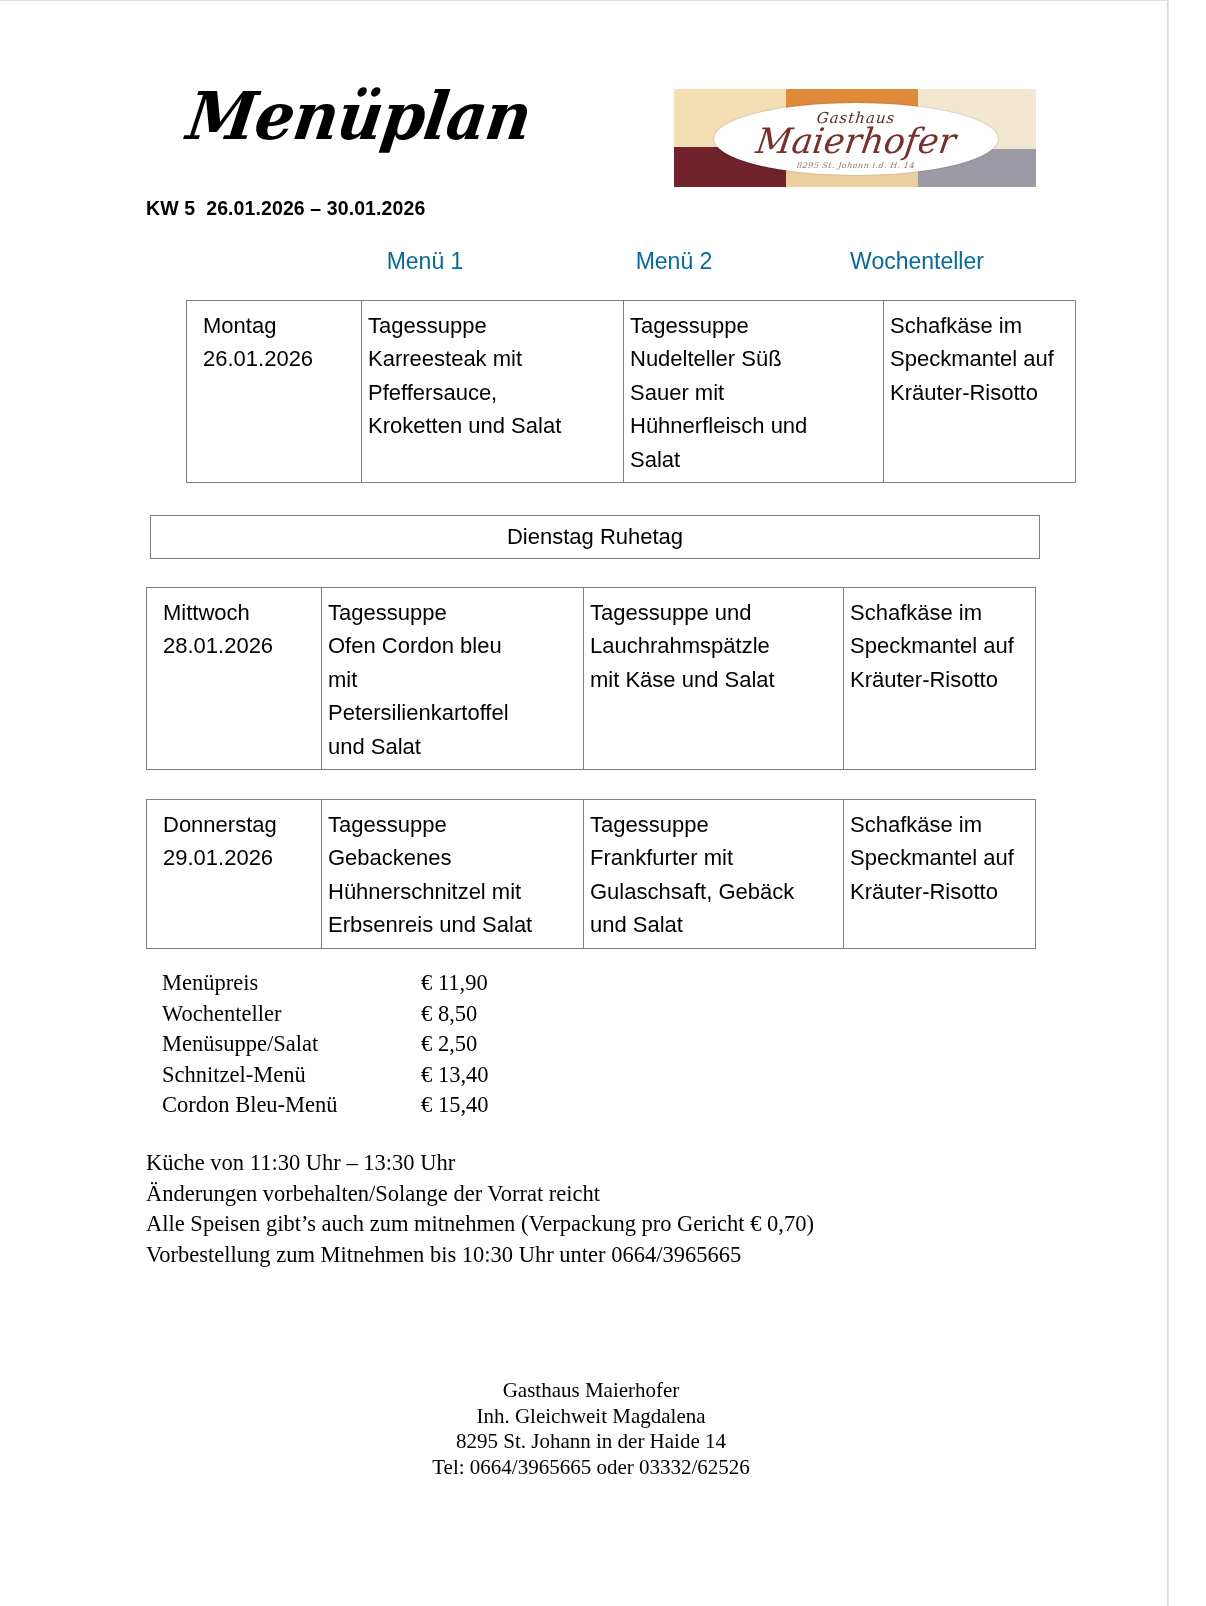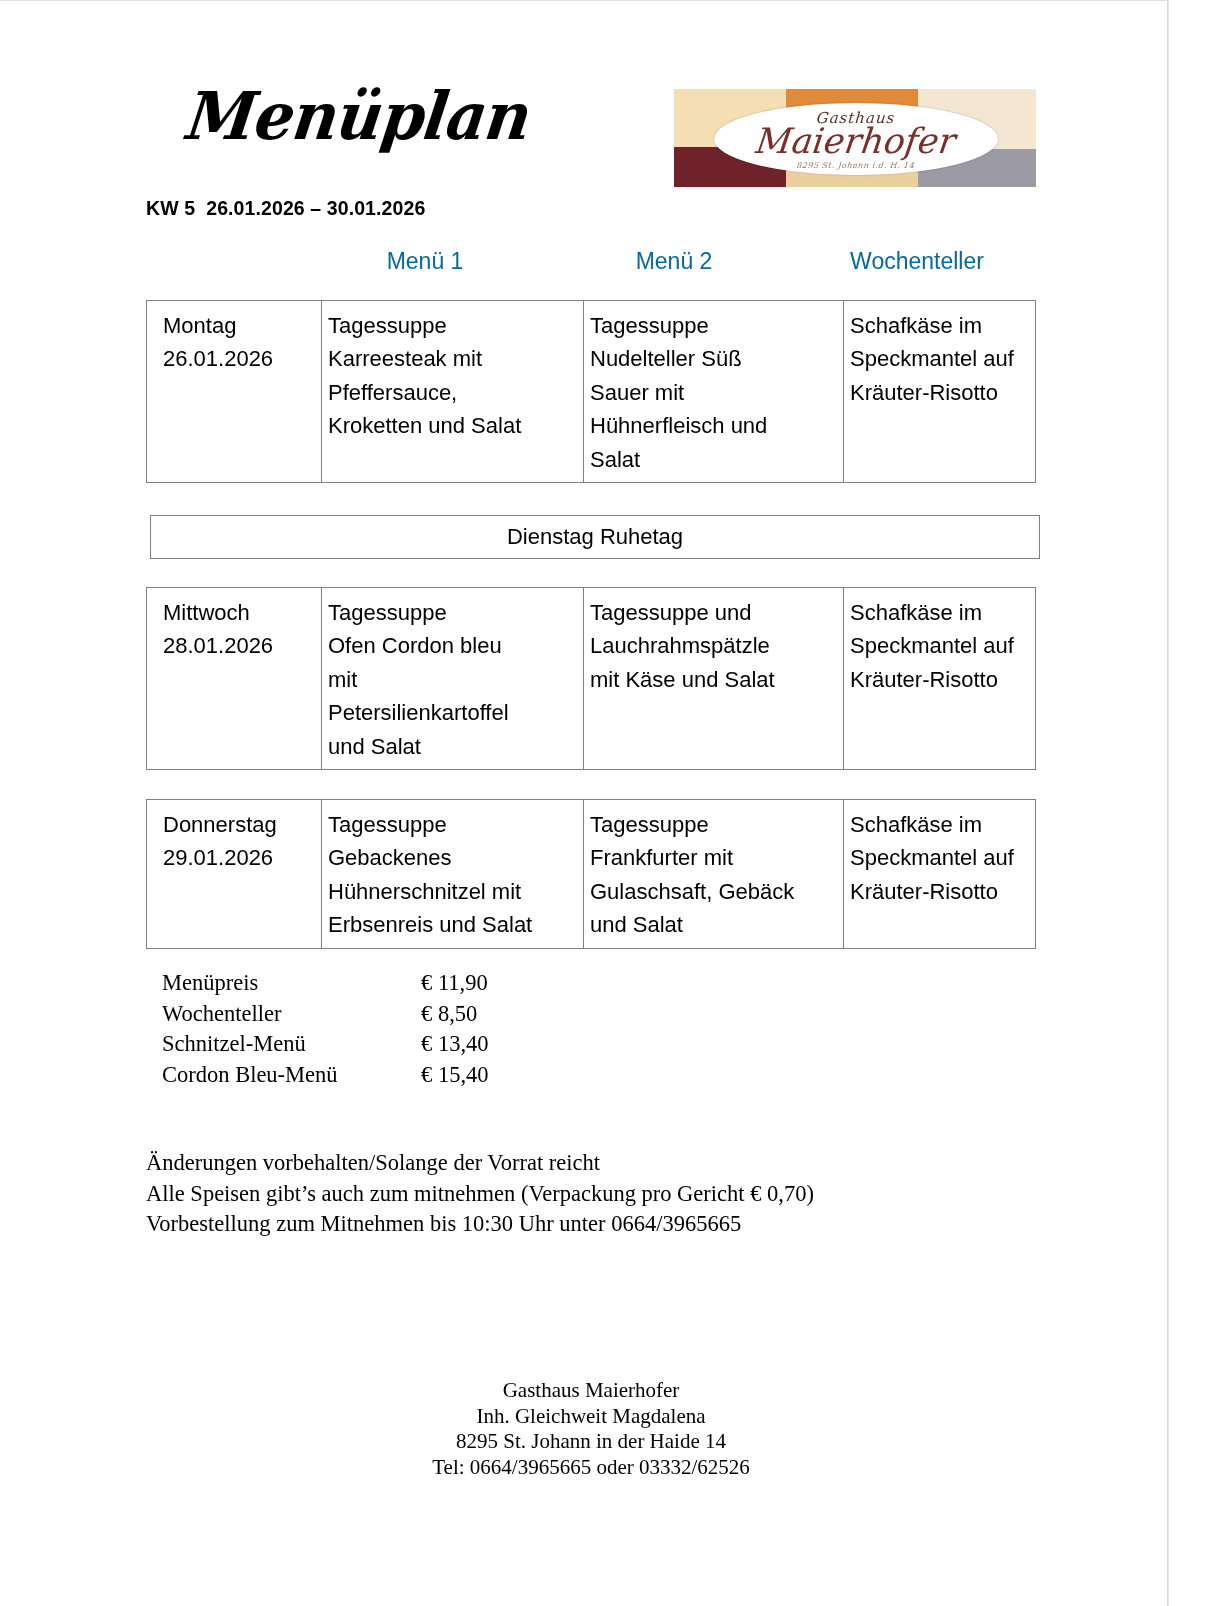--- a/index.html
+++ b/index.html
@@ -190,21 +190,21 @@
   .cell-day {
     text-align: left !important;
     color: #c0504d;
     padding-left: 16px !important;
     white-space: pre-line;
   }
   .cell-dish {
     white-space: pre-line;
   }
 
-  .tbl-montag     { top: 300px; height: 170px; }
+  .tbl-montag     { top: 300px; height: 170px; margin-left: 40px; }
   .tbl-mittwoch   { top: 587px; height: 170px; }
   .tbl-donnerstag { top: 799px; height: 136px; }
 
   .tbl-montag td     { height: 152px; }
   .tbl-mittwoch td   { height: 152px; }
   .tbl-donnerstag td { height: 118px; }
 
   
   .closed-table {
     position: absolute;
@@ -382,30 +382,35 @@
     <div class="prices">
       <div class="price-row">
         <span class="price-label">Menüpreis</span>
         <span class="price-value">€ 11,90</span>
       </div>
       <div class="price-row">
         <span class="price-label">Wochenteller</span>
         <span class="price-value">€ 8,50</span>
       </div>
       <div class="price-row">
+        <span class="price-label">Menüsuppe/Salat</span>
+        <span class="price-value">€ 2,50</span>
+      </div>
+      <div class="price-row">
         <span class="price-label">Schnitzel-Menü</span>
         <span class="price-value">€ 13,40</span>
       </div>
       <div class="price-row">
         <span class="price-label">Cordon Bleu-Menü</span>
         <span class="price-value">€ 15,40</span>
       </div>
     </div>
 
     <div class="notes">
+      <div class="note-line">Küche von 11:30 Uhr – 13:30 Uhr</div>
       <div class="note-line">Änderungen vorbehalten/Solange der Vorrat reicht</div>
       <div class="note-line">Alle Speisen gibt’s auch zum mitnehmen (Verpackung pro Gericht € 0,70)</div>
       <div class="note-line">Vorbestellung zum Mitnehmen bis 10:30 Uhr unter 0664/3965665</div>
     </div>
 
     <div class="footer">
       <div class="footer-line">Gasthaus Maierhofer</div>
       <div class="footer-line">Inh. Gleichweit Magdalena</div>
       <div class="footer-line">8295 St. Johann in der Haide 14</div>
       <div class="footer-line">Tel:  0664/3965665 oder 03332/62526</div>

